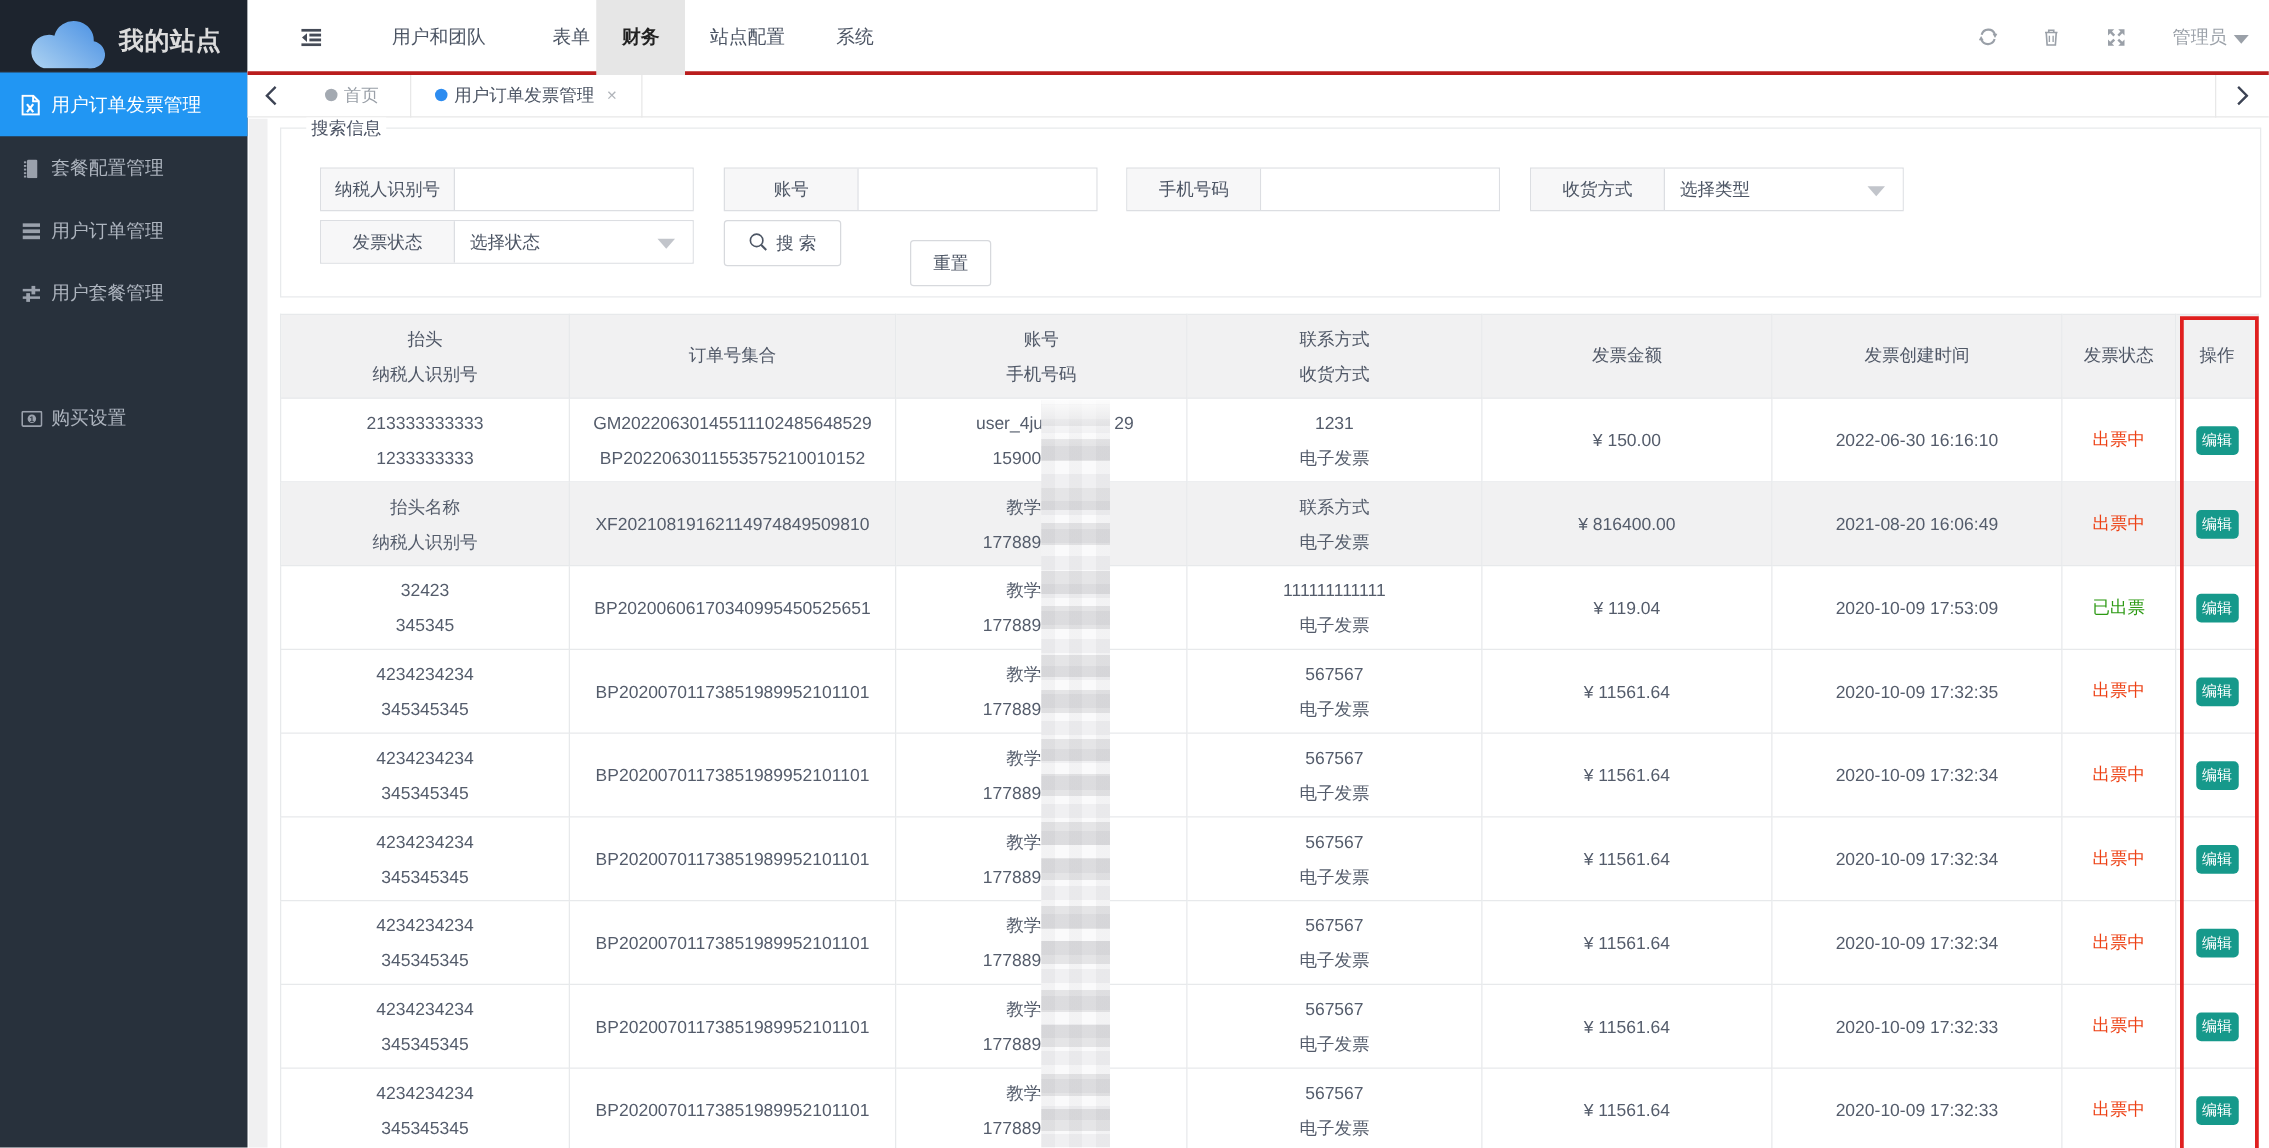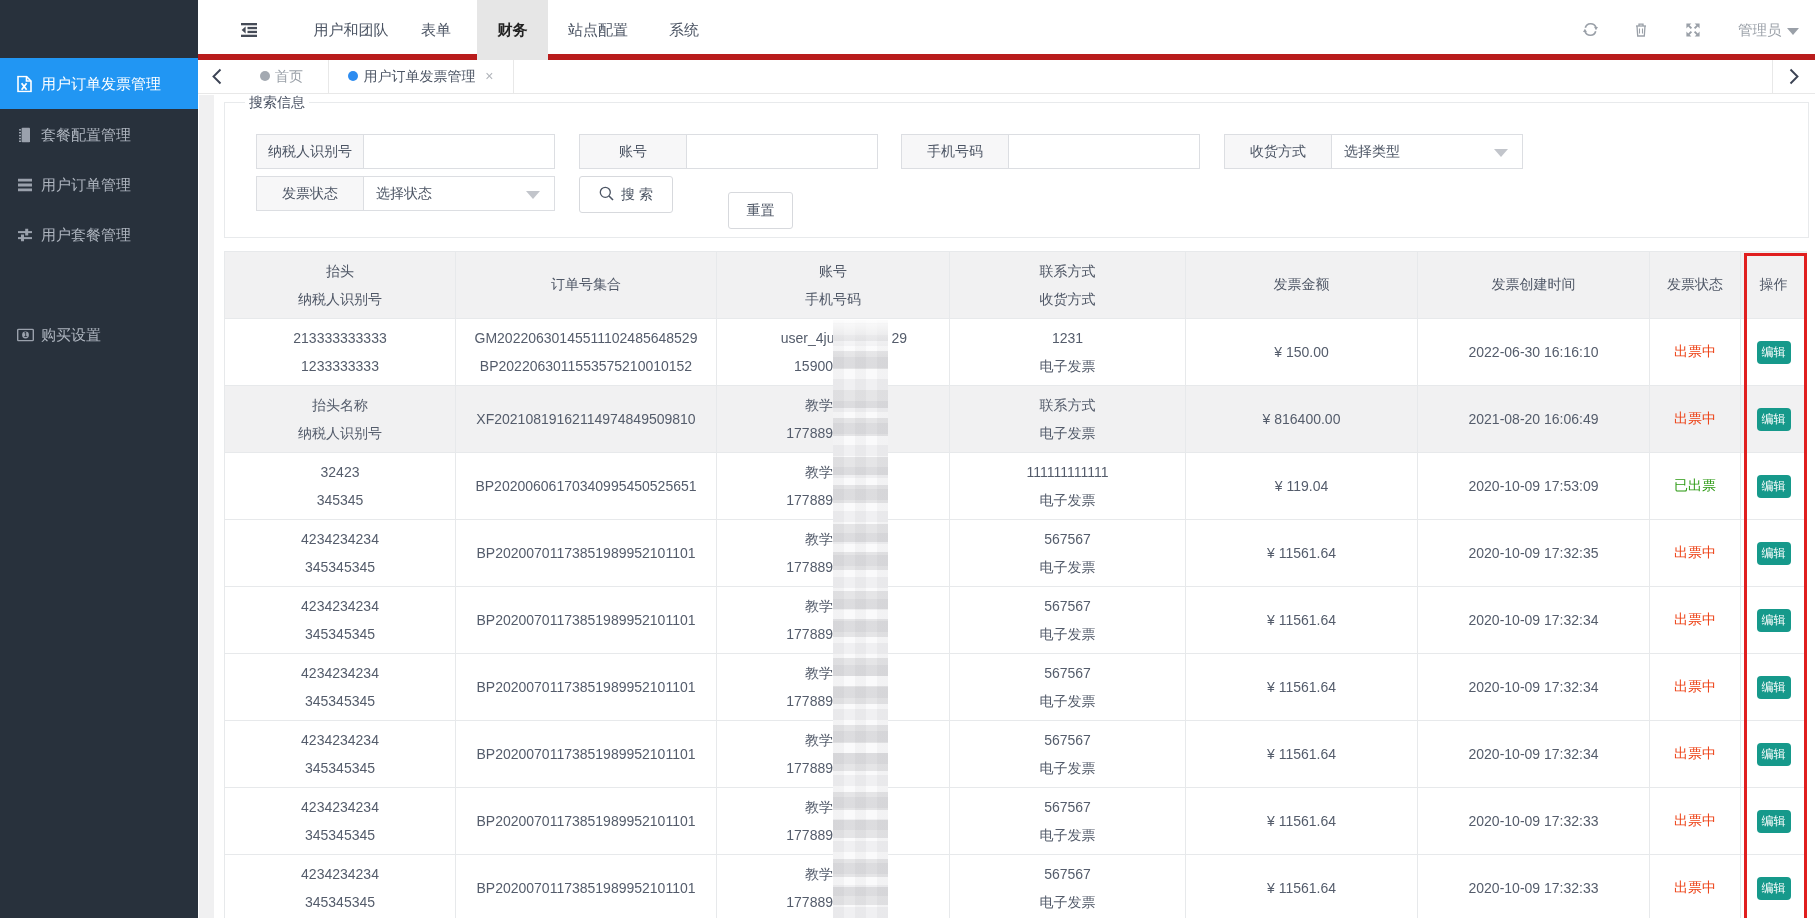--- a/index.html
+++ b/index.html
@@ -8,21 +8,21 @@
 
 #sidebar { position:absolute; left:0; top:0; width:198px; height:918px; background:#28313c; }
 #sidehead { position:absolute; left:0; top:0; width:198px; height:57px; background:#1d242e; }
 #sidehead svg { position:absolute; left:21px; top:9px; }
 #sidehead .t { position:absolute; left:95px; top:19px; font-size:20px; font-weight:bold; color:#dcdcdc; letter-spacing:0.5px; }
 .mi { position:absolute; left:0; width:198px; height:50px; color:#aeb5bf; font-size:15px; }
 .mi .txt { position:absolute; left:41px; top:50%; transform:translateY(-50%); white-space:nowrap; }
 .mi svg { position:absolute; left:17px; top:50%; transform:translateY(-50%); }
 .mi.active { background:#2196f3; color:#fff; }
 
-#topbar { position:absolute; left:198px; top:0; width:1617px; height:60px; background:#fff; border-bottom:6px solid #b91c1c; }
+#topbar { position:absolute; left:198px; top:0; width:1617px; height:60px; background:#fff; border-bottom:3px solid #b91c1c; }
 #hamb { position:absolute; left:43px; top:23px; }
 .navitem { position:absolute; top:0; height:60px; line-height:60px; font-size:15px; color:#4c5564; text-align:center; }
 .navitem.on { background:#e6e6e6; color:#222; font-weight:bold; }
 .tico { position:absolute; top:22px; }
 #adm { position:absolute; left:1540px; top:0; height:60px; line-height:60px; font-size:14.5px; color:#9aa0a8; }
 #admcaret { position:absolute; left:1589px; top:28px; width:0; height:0; border-left:6px solid transparent; border-right:6px solid transparent; border-top:7px solid #9aa0a8; }
 
 #tabbar { position:absolute; left:198px; top:60px; width:1617px; height:34px; background:#fff; border-bottom:1px solid #e8e8e8; }
 .tcell { position:absolute; top:0; height:34px; }
 .tab { border-right:1px solid #e8e8e8; }
@@ -56,20 +56,32 @@
 }
 .acc { text-align:right; padding-right:116px !important; }
 .accf { display:flex; justify-content:flex-end; padding-right:42px; }
 #redbox { position:absolute; left:1744px; top:253px; width:63px; height:680px; border:3px solid #e01f1f; }
 .gap { display:inline-block; height:1px; }
 </style>
 </head>
 <body>
 
 <div id="sidebar">
+  <div id="sidehead">
+    <svg width="63" height="46" viewBox="0 0 63 46">
+      <defs>
+          <linearGradient id="cg" x1="0" y1="1" x2="1" y2="0.2">
+        <stop offset="0" stop-color="#aed3f2"></stop>
+            <stop offset="1" stop-color="#4f94e4"></stop>
+      </linearGradient>
+        </defs>
+      <path d="M14 45.5 h35 a11.5 11 0 0 0 5 -21.5 a16 15.5 0 0 0 -31.5 -4.5 a12.5 12 0 0 0 -8.5 26 z" fill="url(#cg)"></path>
+    </svg>
+    <span class="t">我的站点</span>
+  </div>
   <div class="mi active" style="top:58px; height:51px;">
     <svg width="15" height="17" viewBox="0 0 15 17" fill="none" stroke="#fff" stroke-width="1.6">
       <path d="M1 1 h8.5 l4.5 4.5 V16 H1 z"></path>
         <path d="M9.5 1 v4.5 H14"></path>
       <path d="M4.6 7.8 l5 6.4 M9.6 7.8 l-5 6.4" stroke-width="1.8"></path>
     </svg>
     <span class="txt">用户订单发票管理</span>
   </div>
   <div class="mi" style="top:110px;">
     <svg width="11" height="15" viewBox="0 0 11 15" fill="#9aa1ac" style="margin-left:2px;">
@@ -111,21 +123,21 @@
 
 <div id="topbar">
   <svg id="hamb" width="16" height="14" viewBox="0 0 16 14" fill="#454b57">
     <rect x="0" y="0" width="16" height="2.3"></rect>
     <rect x="6.5" y="3.9" width="9.5" height="2.3"></rect>
     <rect x="6.5" y="7.8" width="9.5" height="2.3"></rect>
     <rect x="0" y="11.7" width="16" height="2.3"></rect>
     <path d="M4.6 3.5 L0.6 7 L4.6 10.5 z"></path>
   </svg>
   <div class="navitem" style="left:114px; width:78px;">用户和团队</div>
-  <div class="navitem" style="left:222px; width:32px;">表单</div>
+  <div class="navitem" style="left:243px; width:32px;">表单</div>
   <div class="navitem on" style="left:279px; width:71px;">财务</div>
   <div class="navitem" style="left:370px; width:60px;">站点配置</div>
   <div class="navitem" style="left:470px; width:32px;">系统</div>
 
   <svg class="tico" style="left:1385px;" width="15" height="15" viewBox="0 0 15 15">
     <g stroke="#9aa0a8" stroke-width="1.7" fill="none">
       <path d="M2.3 5.8 A5.6 5.6 0 0 1 12.9 5.3"></path>
       <path d="M12.7 9.2 A5.6 5.6 0 0 1 2.1 9.7"></path>
     </g>
     <polygon points="11.1,4.9 15,4.9 13,8.3" fill="#9aa0a8"></polygon>

